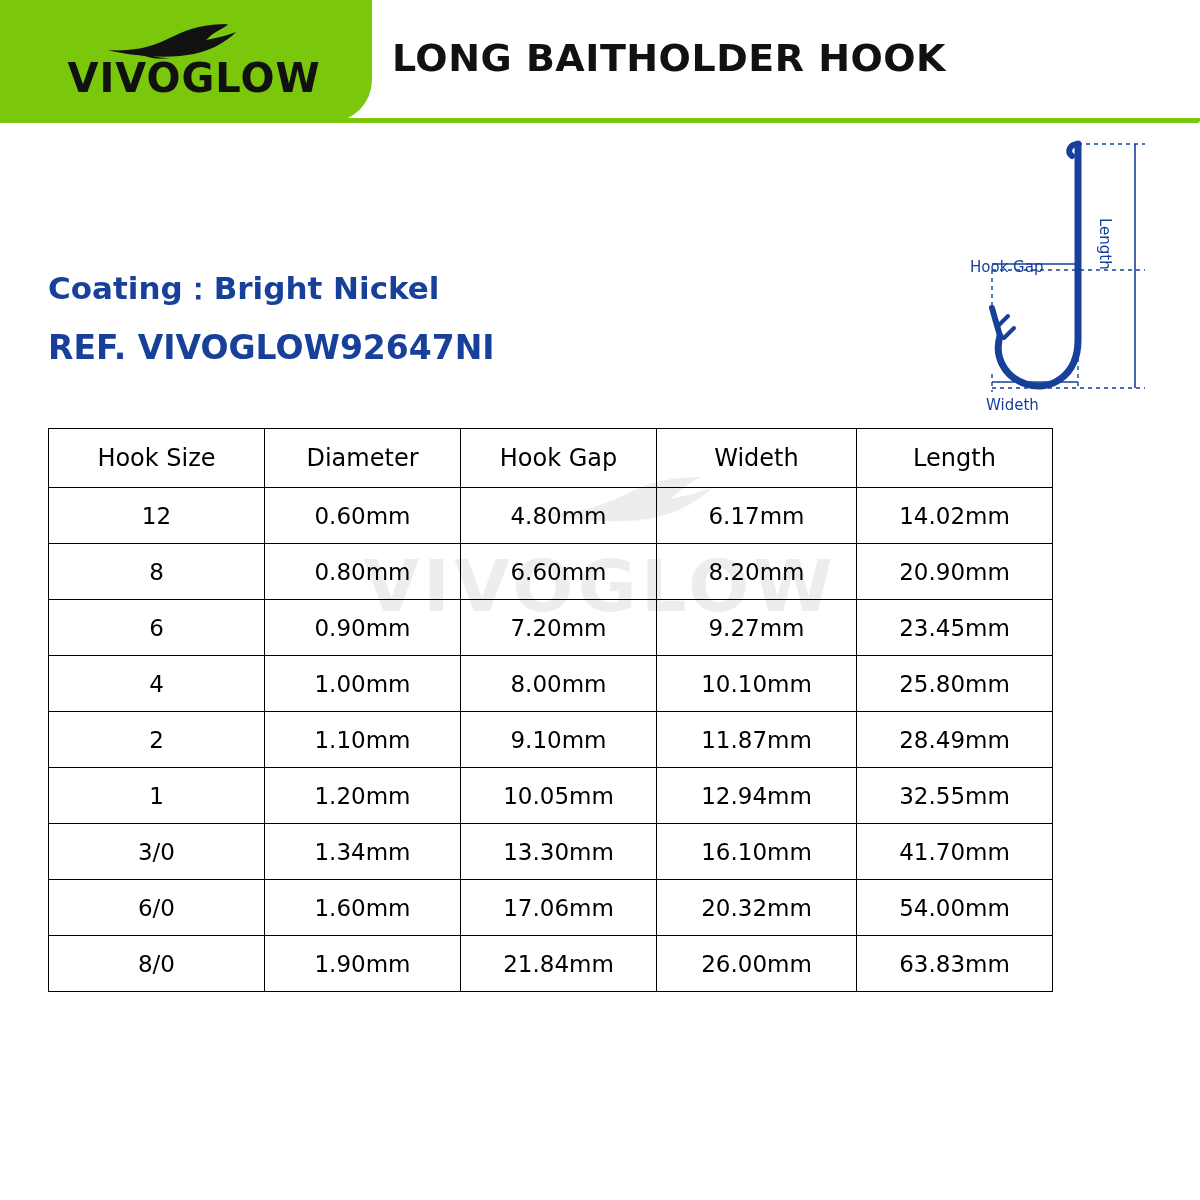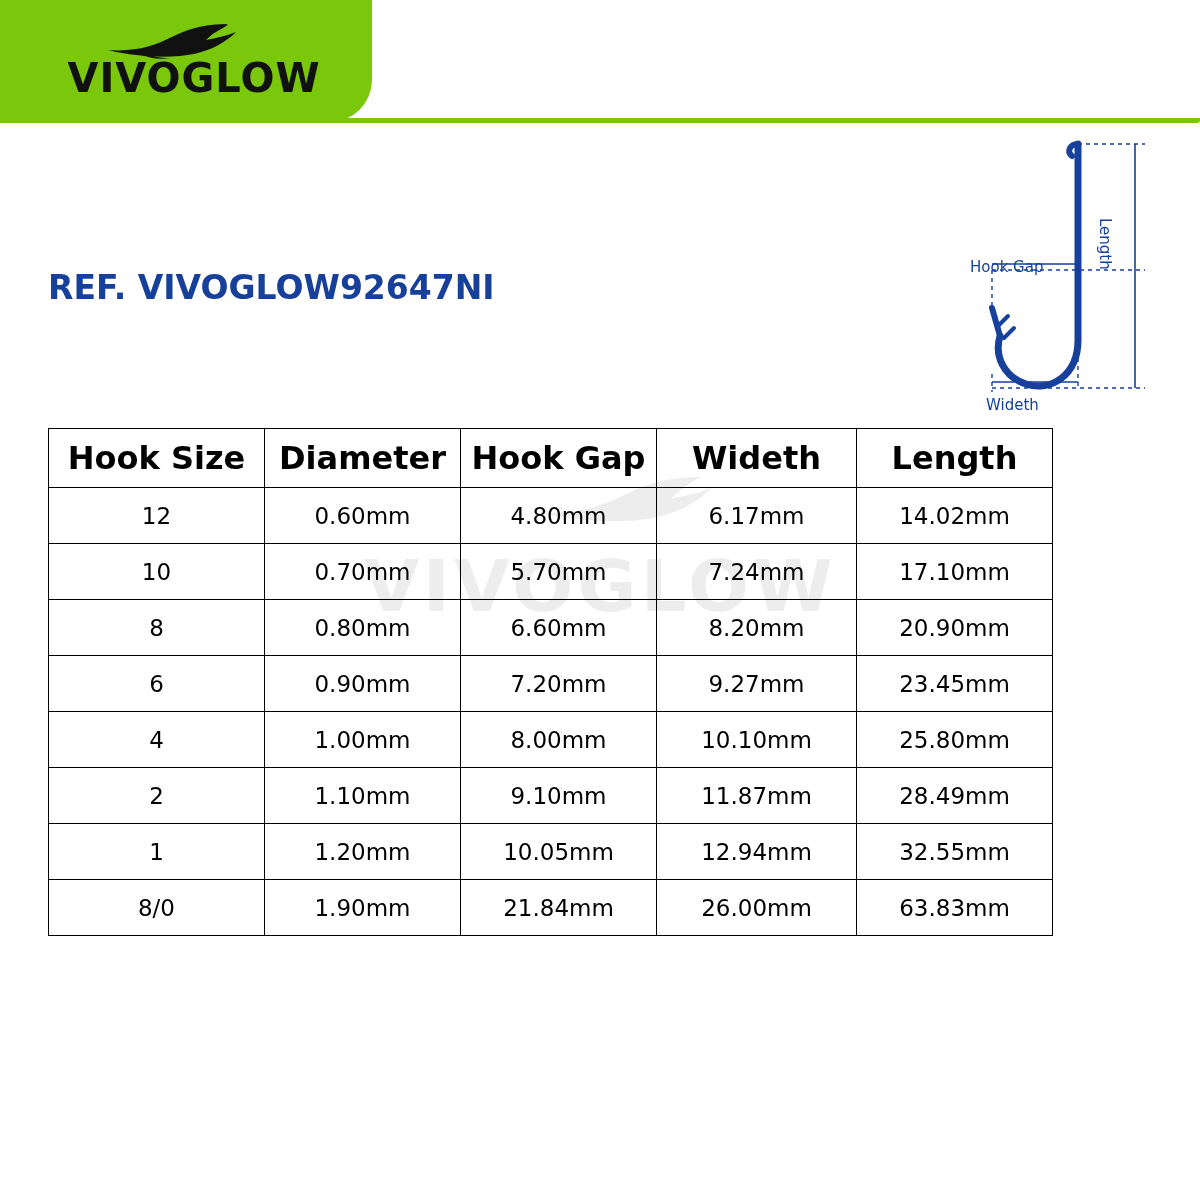--- a/index.html
+++ b/index.html
@@ -158,22 +158,22 @@
   }
   table.spec th, table.spec td {
     border: 1px solid #000000;
     text-align: center;
     font-family: "DejaVu Sans", sans-serif;
     color: #000000;
     background: transparent;
   }
   table.spec th {
     height: 56px;
-    font-size: 32px;
-    font-weight: bold;
+    font-size: 24px;
+    font-weight: normal;
   }
   table.spec td {
     height: 53px;
     font-size: 23px;
     font-weight: normal;
   }
   col.c0 { width: 216px; }
   col.c1 { width: 196px; }
   col.c2 { width: 196px; }
   col.c3 { width: 200px; }
@@ -188,23 +188,27 @@
 
   <div class="brand">
     <svg class="brand-fish" viewBox="0 0 140 38">
       <path d="M6 28 C34 30 52 24 72 14 C88 6 104 2 126 2 C118 6 110 12 104 18 C114 16 124 14 134 10 C124 20 110 28 92 32 C72 36 38 36 6 28 Z" fill="#111111"></path>
       <path d="M96 10 C106 6 116 4 126 3 C118 8 108 13 100 17 Z" fill="#111111"></path>
       <path d="M40 30 C48 34 58 36 68 36 C58 38 46 36 38 32 Z" fill="#111111"></path>
     </svg>
     <div class="brand-name">VIVOGLOW</div>
   </div>
 
+  <div class="header-title">LONG BAITHOLDER HOOK</div>
 </div>
 
 <div class="info">
+  <div>
+    <span class="coating-label">Coating：</span><span class="coating-value">Bright Nickel</span>
+  </div>
   <div class="info-line2">REF. VIVOGLOW92647NI</div>
 </div>
 
 <div class="diagram">
   <svg width="250" height="290" viewBox="0 0 250 290">
 
     <path d="M148 14 L148 210 C148 246 120 262 96 254 C74 247 64 226 70 206" stroke="#17409b" stroke-width="7" fill="none" stroke-linecap="round"></path>
 
     <path d="M70 206 L62 178" stroke="#17409b" stroke-width="6" fill="none" stroke-linecap="round"></path>
     <path d="M68 196 L78 186" stroke="#17409b" stroke-width="4" fill="none" stroke-linecap="round"></path>
@@ -258,27 +262,20 @@
   </thead>
   <tbody id="spec-body">
       <tr>
         <td>12</td>
         <td>0.60mm</td>
         <td>4.80mm</td>
         <td>6.17mm</td>
         <td>14.02mm</td>
       </tr>
       <tr>
-        <td>10</td>
-        <td>0.70mm</td>
-        <td>5.70mm</td>
-        <td>7.24mm</td>
-        <td>17.10mm</td>
-      </tr>
-      <tr>
         <td>8</td>
         <td>0.80mm</td>
         <td>6.60mm</td>
         <td>8.20mm</td>
         <td>20.90mm</td>
       </tr>
       <tr>
         <td>6</td>
         <td>0.90mm</td>
         <td>7.20mm</td>
@@ -300,20 +297,34 @@
         <td>28.49mm</td>
       </tr>
       <tr>
         <td>1</td>
         <td>1.20mm</td>
         <td>10.05mm</td>
         <td>12.94mm</td>
         <td>32.55mm</td>
       </tr>
       <tr>
+        <td>3/0</td>
+        <td>1.34mm</td>
+        <td>13.30mm</td>
+        <td>16.10mm</td>
+        <td>41.70mm</td>
+      </tr>
+      <tr>
+        <td>6/0</td>
+        <td>1.60mm</td>
+        <td>17.06mm</td>
+        <td>20.32mm</td>
+        <td>54.00mm</td>
+      </tr>
+      <tr>
         <td>8/0</td>
         <td>1.90mm</td>
         <td>21.84mm</td>
         <td>26.00mm</td>
         <td>63.83mm</td>
       </tr>
     </tbody>
 </table>
 
 </body></html>

